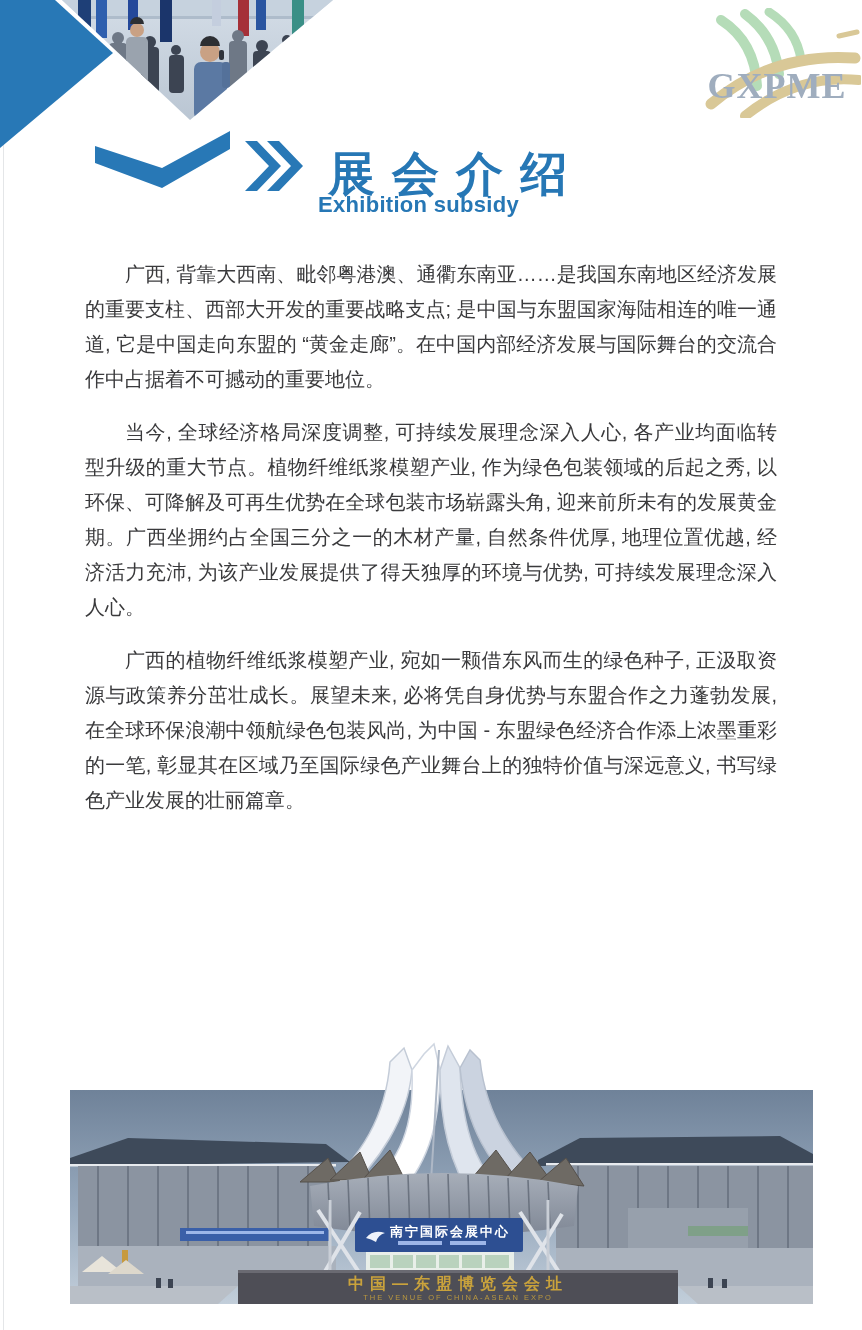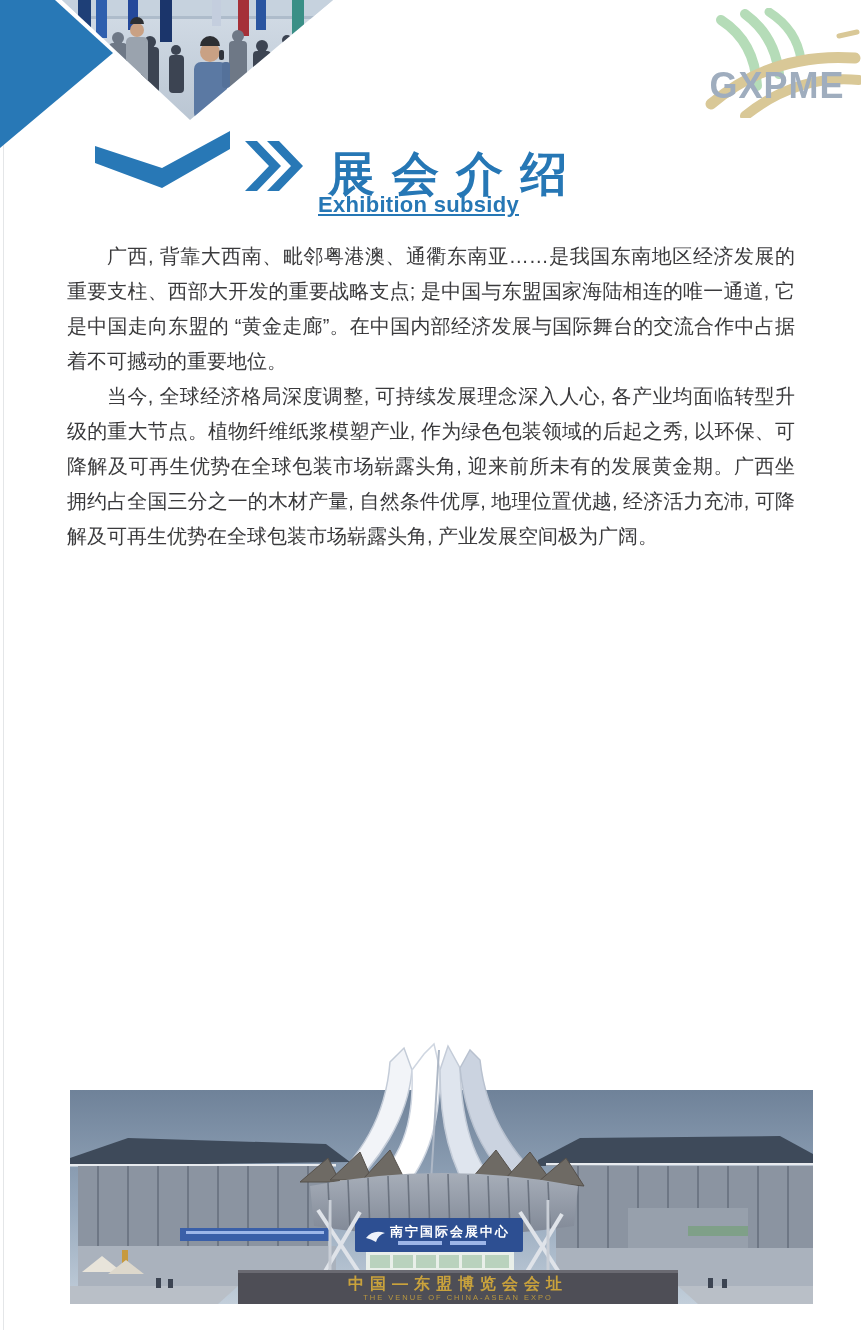--- a/index.html
+++ b/index.html
@@ -7,34 +7,34 @@
   .page{position:relative;width:862px;height:1330px;background:#fff;overflow:hidden;}
   .page-edge{position:absolute;left:3px;top:0;height:1330px;width:1px;background:#e4e6e8;}
 
   
   .blue-corner{position:absolute;left:0;top:0;width:130px;height:150px;background:#2878B6;
     clip-path:polygon(0 0,55px 0,113px 53px,0 148px);}
   .crowd-photo{position:absolute;left:0;top:0;width:340px;height:125px;
     clip-path:polygon(62px 0,333px 0,190px 120px);}
   .crowd-photo svg{display:block;}
 
-  .logo{position:absolute;left:693px;top:8px;width:168px;height:110px;}
+  .logo{position:absolute;left:693px;top:8px;width:168px;height:110px;font-family:Liberation Serif, serif;}
 
   
   .checkmark{position:absolute;left:93px;top:128px;}
   .dbl-chevron{position:absolute;left:245px;top:141px;}
   .page-title{position:absolute;left:316px;top:136px;margin:12px;font-size:47px;line-height:52px;
     font-weight:bold;color:#2677B5;letter-spacing:2px;white-space:nowrap;}
   .page-subtitle{position:absolute;left:318px;top:192px;margin:0;font-size:22px;font-weight:bold;
-    color:#2677B5;letter-spacing:.3px;white-space:nowrap;text-decoration:underline;}
+    color:#2677B5;letter-spacing:.3px;white-space:nowrap;}
 
   
   .article{position:absolute;left:67px;top:239px;width:728px;color:#3a3a3c;font-size:20px;
     line-height:35px;text-align:justify;text-justify:inter-ideograph;}
-  .article p{margin:0;text-indent:2em;}
+  .article p{margin:18px;text-indent:2em;}
 
   
   .venue-photo{position:absolute;left:68px;top:1040px;width:745px;height:264px;}
 </style>
 </head>
 <body>
 
 <div class="page">
   <div class="page-edge"></div>
 
@@ -119,21 +119,22 @@
       <polygon points="0,0 12,0 36,25 12,50 0,50 24,25" fill="#2878B6"></polygon>
       <polygon points="22,0 34,0 58,25 34,50 22,50 46,25" fill="#2878B6"></polygon>
     </svg>
   </div>
 
   <h1 class="page-title">展 会 介 绍</h1>
   <div class="page-subtitle">Exhibition subsidy</div>
 
   <div class="article">
     <p>广西, 背靠大西南、毗邻粤港澳、通衢东南亚……是我国东南地区经济发展的重要支柱、西部大开发的重要战略支点; 是中国与东盟国家海陆相连的唯一通道, 它是中国走向东盟的 “黄金走廊”。在中国内部经济发展与国际舞台的交流合作中占据着不可撼动的重要地位。</p>
-    <p>当今, 全球经济格局深度调整, 可持续发展理念深入人心, 各产业均面临转型升级的重大节点。植物纤维纸浆模塑产业, 作为绿色包装领域的后起之秀, 以环保、可降解及可再生优势在全球包装市场崭露头角, 迎来前所未有的发展黄金期。广西坐拥约占全国三分之一的木材产量, 自然条件优厚, 地理位置优越, 经济活力充沛, 可降解及可再生优势在全球包装市场崭露头角, 产业发展空间极为广阔。</p>
+    <p>当今, 全球经济格局深度调整, 可持续发展理念深入人心, 各产业均面临转型升级的重大节点。植物纤维纸浆模塑产业, 作为绿色包装领域的后起之秀, 以环保、可降解及可再生优势在全球包装市场崭露头角, 迎来前所未有的发展黄金期。广西坐拥约占全国三分之一的木材产量, 自然条件优厚, 地理位置优越, 经济活力充沛, 为该产业发展提供了得天独厚的环境与优势, 可持续发展理念深入人心。</p>
+    <p>广西的植物纤维纸浆模塑产业, 宛如一颗借东风而生的绿色种子, 正汲取资源与政策养分茁壮成长。展望未来, 必将凭自身优势与东盟合作之力蓬勃发展, 在全球环保浪潮中领航绿色包装风尚, 为中国 - 东盟绿色经济合作添上浓墨重彩的一笔, 彰显其在区域乃至国际绿色产业舞台上的独特价值与深远意义, 书写绿色产业发展的壮丽篇章。</p>
   </div>
 
   <div class="venue-photo">
     <svg width="745" height="264" viewBox="0 0 745 264">
       <defs>
         <linearGradient id="sky" x1="0" y1="0" x2="0" y2="1">
           <stop offset="0" stop-color="#6F8299"></stop>
           <stop offset="0.55" stop-color="#97A9BD"></stop>
           <stop offset="1" stop-color="#C2CEDA"></stop>
         </linearGradient>

